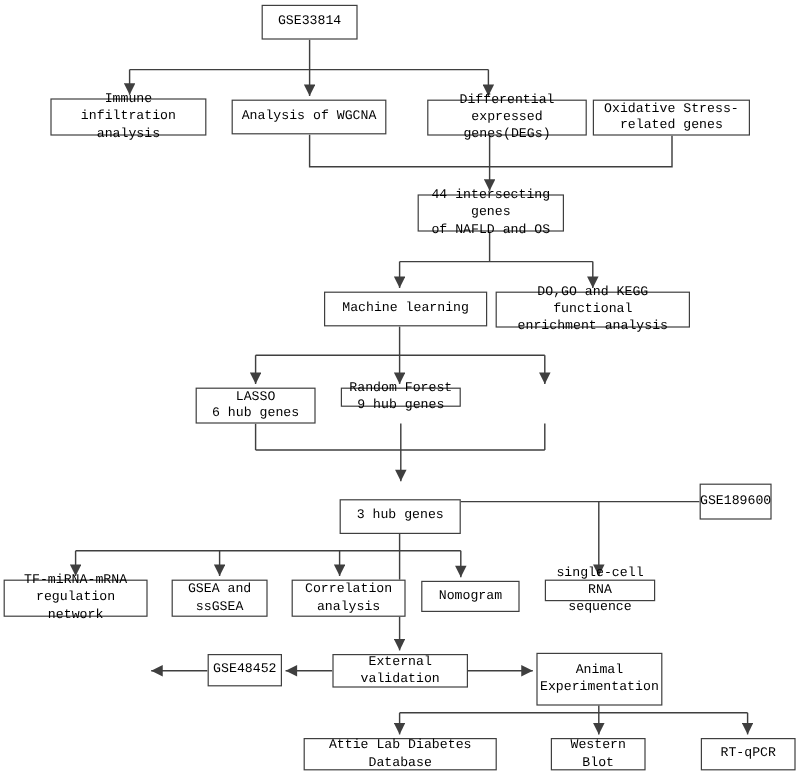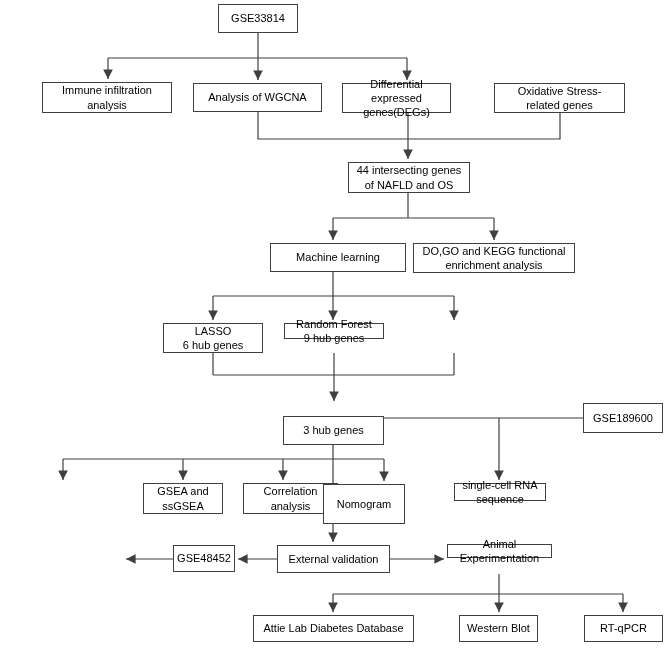--- a/index.html
+++ b/index.html
@@ -6,21 +6,21 @@
     --line-color:#3f3f3f;
     --text-color:#000000;
     --bg-color:#ffffff;
     --node-bg:#ffffff;
   }
   html,body{margin:0;padding:0;background:var(--bg-color);}
   .canvas{
     position:relative;
     width:668px;height:648px;
     background:var(--bg-color);
-    font-family:Liberation Sans, sans-serif;
+    font-family:Liberation Mono, monospace;
     overflow:hidden;
   }
   .connectors{position:absolute;left:0;top:0;width:668px;height:648px;color:var(--line-color);}
   .node{
     position:absolute;
     box-sizing:border-box;
     border:1px solid var(--line-color);
     background:var(--node-bg);
     color:var(--text-color);
     font-size:11px;
@@ -91,43 +91,45 @@
       <path d="M333,594 L333,612" marker-end="url(#arrow)"></path>
       <path d="M499,594 L499,612" marker-end="url(#arrow)"></path>
       <path d="M623,594 L623,612" marker-end="url(#arrow)"></path>
     </g>
   </svg>
 
   <div class="node" style="left:218px;top:4px;width:80px;height:29px">GSE33814</div>
   <div class="node" style="left:42px;top:82px;width:130px;height:31px">Immune infiltration
 analysis</div>
   <div class="node" style="left:193px;top:83px;width:129px;height:29px">Analysis of WGCNA</div>
-  <div class="node" style="left:342px;top:83px;width:109px;height:30px">Differential expressed
+  <div class="node" style="left:356px;top:83px;width:133px;height:30px">Differential expressed
 genes(DEGs)</div>
   <div class="node" style="left:494px;top:83px;width:131px;height:30px">Oxidative Stress-
 related genes</div>
   <div class="node" style="left:348px;top:162px;width:122px;height:31px">44 intersecting genes
 of NAFLD and OS</div>
   <div class="node" style="left:270px;top:243px;width:136px;height:29px">Machine learning</div>
   <div class="node" style="left:413px;top:243px;width:162px;height:30px">DO,GO and KEGG functional
 enrichment analysis</div>
   <div class="node" style="left:163px;top:323px;width:100px;height:30px">LASSO
 6 hub genes</div>
   <div class="node" style="left:284px;top:323px;width:100px;height:16px">Random Forest
 9 hub genes</div>
   <div class="node" style="left:283px;top:416px;width:101px;height:29px">3 hub genes</div>
-  <div class="node" style="left:583px;top:403px;width:80px;height:30px">GSE189600</div>
+  <div class="node" style="left:583px;top:403px;width:60px;height:30px">GSE189600</div>
+  <div class="node" style="left:3px;top:483px;width:120px;height:31px">TF-miRNA-mRNA
+regulation network</div>
   <div class="node" style="left:143px;top:483px;width:80px;height:31px">GSEA and
 ssGSEA</div>
   <div class="node" style="left:243px;top:483px;width:95px;height:31px">Correlation
 analysis</div>
-  <div class="node" style="left:323px;top:484px;width:82px;height:40px">Nomogram</div>
+  <div class="node" style="left:351px;top:484px;width:82px;height:26px">Nomogram</div>
   <div class="node" style="left:454px;top:483px;width:92px;height:18px">single-cell RNA
 sequence</div>
   <div class="node" style="left:173px;top:545px;width:62px;height:27px">GSE48452</div>
   <div class="node" style="left:277px;top:545px;width:113px;height:28px">External validation</div>
-  <div class="node" style="left:447px;top:544px;width:105px;height:14px">Animal
+  <div class="node" style="left:447px;top:544px;width:105px;height:44px">Animal
 Experimentation</div>
   <div class="node" style="left:253px;top:615px;width:161px;height:27px">Attie Lab Diabetes Database</div>
   <div class="node" style="left:459px;top:615px;width:79px;height:27px">Western Blot</div>
   <div class="node" style="left:584px;top:615px;width:79px;height:27px">RT-qPCR</div>
 
 </div>
 
 </body></html>

